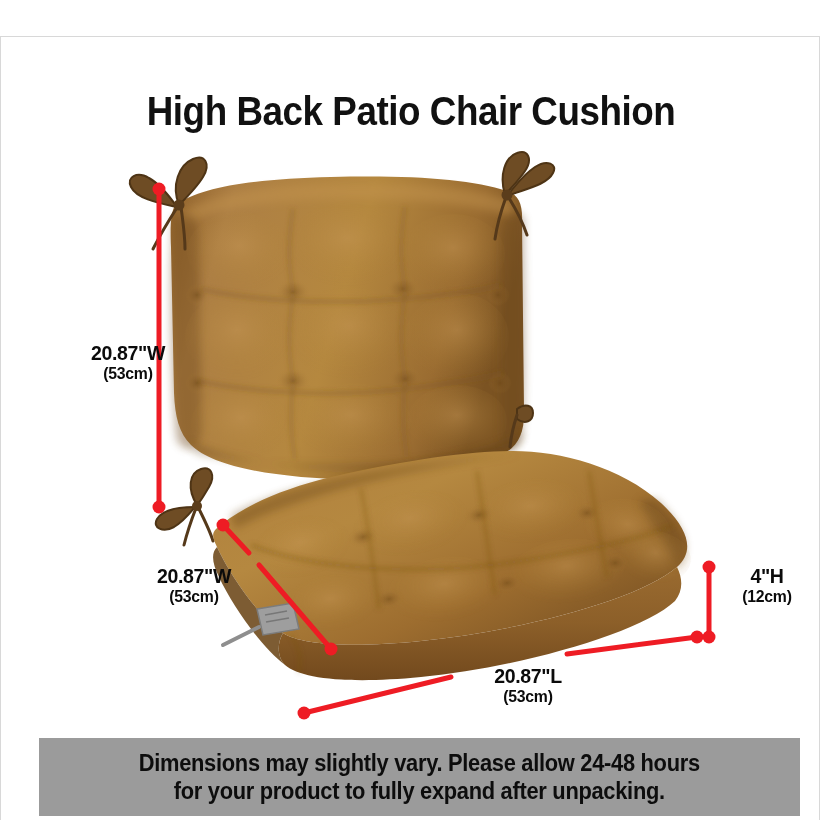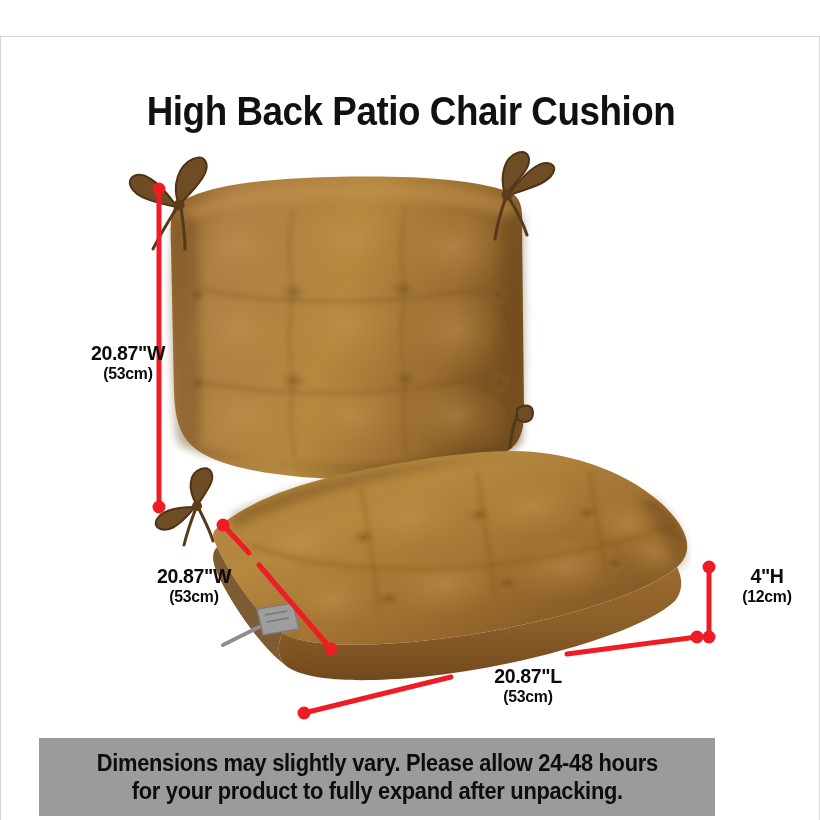--- a/index.html
+++ b/index.html
@@ -70,21 +70,21 @@
   #label-w-back  { left: 62px;  top: 305px; width: 130px; }
   #label-w-seat  { left: 128px; top: 528px; width: 130px; }
   #label-l-front { left: 452px; top: 628px; width: 150px; }
   #label-h-side  { left: 718px; top: 528px; width: 96px;  }
 
   
   #banner {
     position: absolute;
     left: 38px;
     top: 701px;
-    width: 676px;
+    width: 761px;
     height: 78px;
     background: #9b9b9b;
     display: flex;
     align-items: center;
     justify-content: center;
   }
   #banner-text {
     text-align: center;
     color: #0d0d0d;
     font-family: "Liberation Sans", sans-serif;

